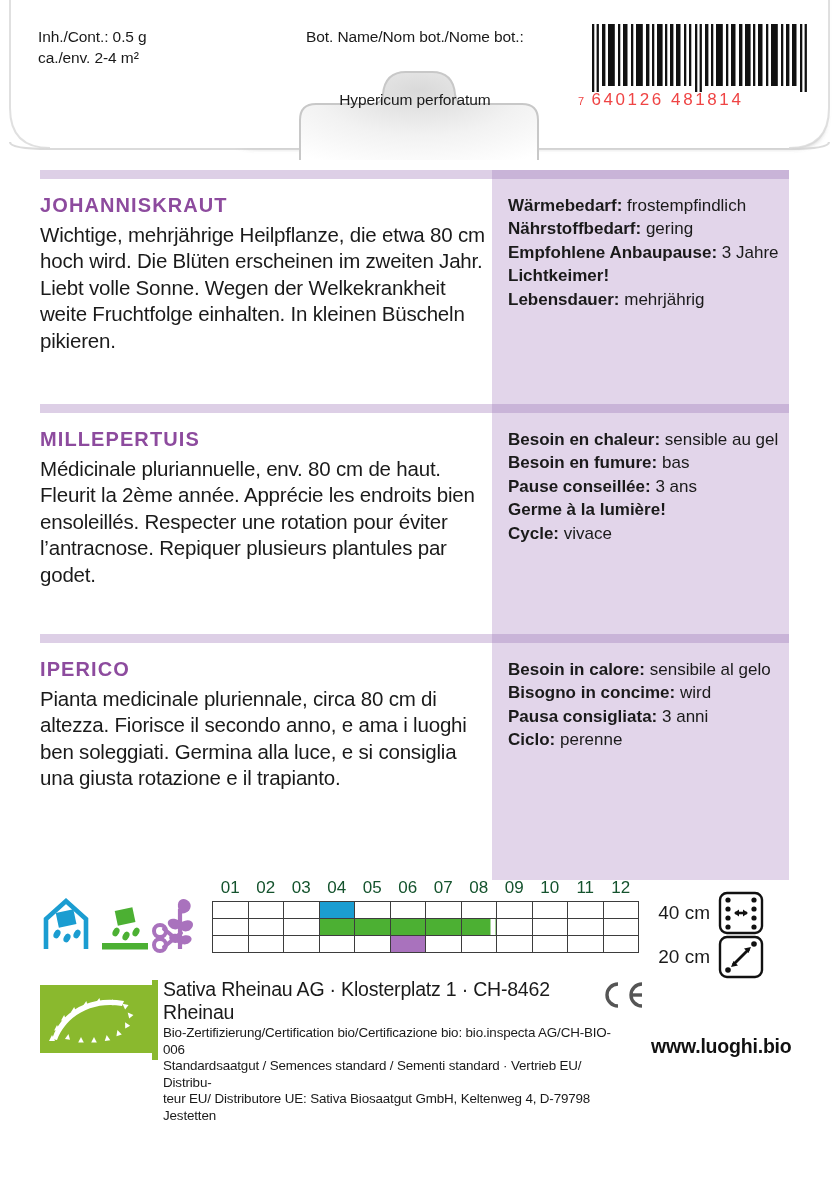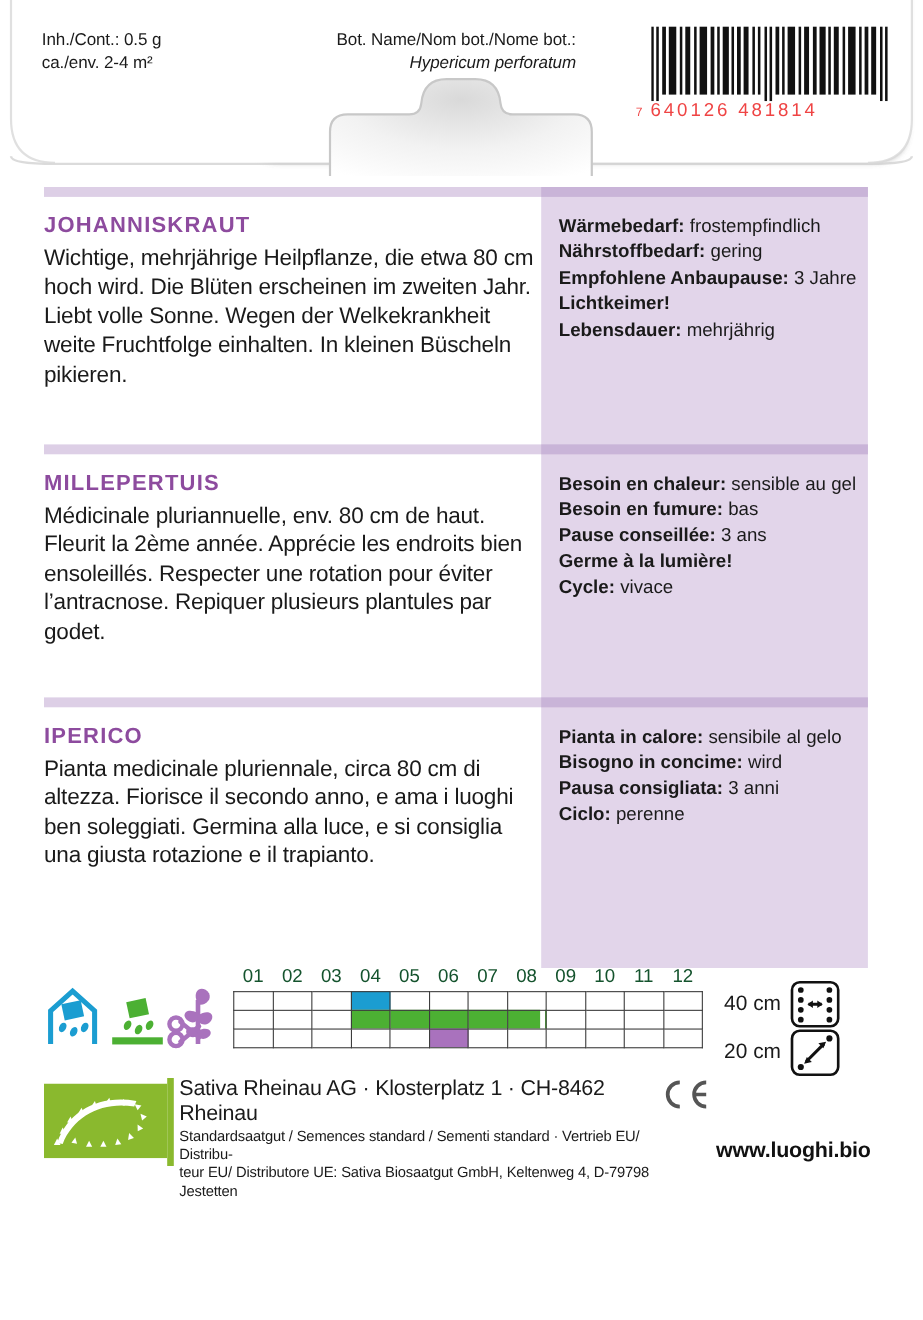--- a/index.html
+++ b/index.html
@@ -24,21 +24,21 @@
   }
   .hdr-text {
     position: absolute;
     font-size: 15.5px;
     color: #1a1a1a;
     line-height: 1.38;
     letter-spacing: -0.1px;
   }
   .hdr-contents { left: 38px; top: 26px; }
   .hdr-bot { left: 306px; top: 26px; text-align: left; }
-  .hdr-bot .latin { display: block; font-style: italic; text-align: right; }
+  .hdr-bot .latin { display: block; text-align: center; margin-top: 42px; }
 
   
   .barcode-wrap {
     position: absolute; left: 578px; top: 24px; width: 235px; height: 92px;
   }
   .barcode-bars { position: absolute; left: 14px; top: 0; width: 218px; height: 68px; }
   .barcode-digits {
     position: absolute; left: 0; top: 66px; width: 235px;
     font-size: 17px; letter-spacing: 2.6px; color: #ef4444;
     font-family: "Liberation Sans", sans-serif;
@@ -265,21 +265,21 @@
 
     <div class="lang-block">
       <div class="divider" style="top:474px;">
           <div class="dark"></div>
         </div>
       <div class="left-col" style="top:498px;">
         <div class="lang-title">IPERICO</div>
         <div class="lang-desc">Pianta medicinale pluriennale, circa 80 cm di altezza. Fiorisce il secondo anno, e ama i luoghi ben soleggiati. Germina alla luce, e si consiglia una giusta rotazione e il trapianto.</div>
       </div>
       <div class="right-col" style="top:498px;">
-        <div class="row"><span class="k">Pianta in calore:</span> <span class="v">sensibile al gelo</span></div>
+        <div class="row"><span class="k">Besoin in calore:</span> <span class="v">sensibile al gelo</span></div>
         <div class="row"><span class="k">Bisogno in concime:</span> <span class="v">wird</span></div>
         <div class="row"><span class="k">Pausa consigliata:</span> <span class="v">3 anni</span></div>
         <div class="row"><span class="k">Ciclo:</span> <span class="v">perenne</span></div>
       </div>
     </div>
   </div>
 
   <div class="cal-zone">
 
     <div class="icons-row">
@@ -430,20 +430,21 @@
         <polygon points="34,22 36.8,27.6 31.2,27.6" transform="rotate(5 34 24)"></polygon>
         <polygon points="24,30 26.8,35.6 21.2,35.6" transform="rotate(3 24 32)"></polygon>
         <polygon points="17,40 19.8,45.6 14.2,45.6"></polygon>
       </g>
     </svg>
 
     <div class="green-bar"></div>
 
     <div class="foot-text">
       <div class="foot-line1">Sativa Rheinau AG · Klosterplatz 1 · CH-8462 Rheinau</div>
+      <div class="foot-small">Bio-Zertifizierung/Certification bio/Certificazione bio: bio.inspecta AG/CH-BIO-006</div>
       <div class="foot-small">Standardsaatgut / Semences standard / Sementi standard · Vertrieb EU/ Distribu-</div>
       <div class="foot-small">teur EU/ Distributore UE: Sativa Biosaatgut GmbH, Keltenweg 4, D-79798 Jestetten</div>
     </div>
 
     <svg class="ce-mark" width="48" height="30" viewBox="0 0 48 30">
       <path d="M20,4 A11,11 0 1,0 20,26" fill="none" stroke="#555" stroke-width="3.4"></path>
       <path d="M44,4 A11,11 0 1,0 44,26" fill="none" stroke="#555" stroke-width="3.4"></path>
       <path d="M33,15 L44,15" stroke="#555" stroke-width="3.4"></path>
     </svg>
 

